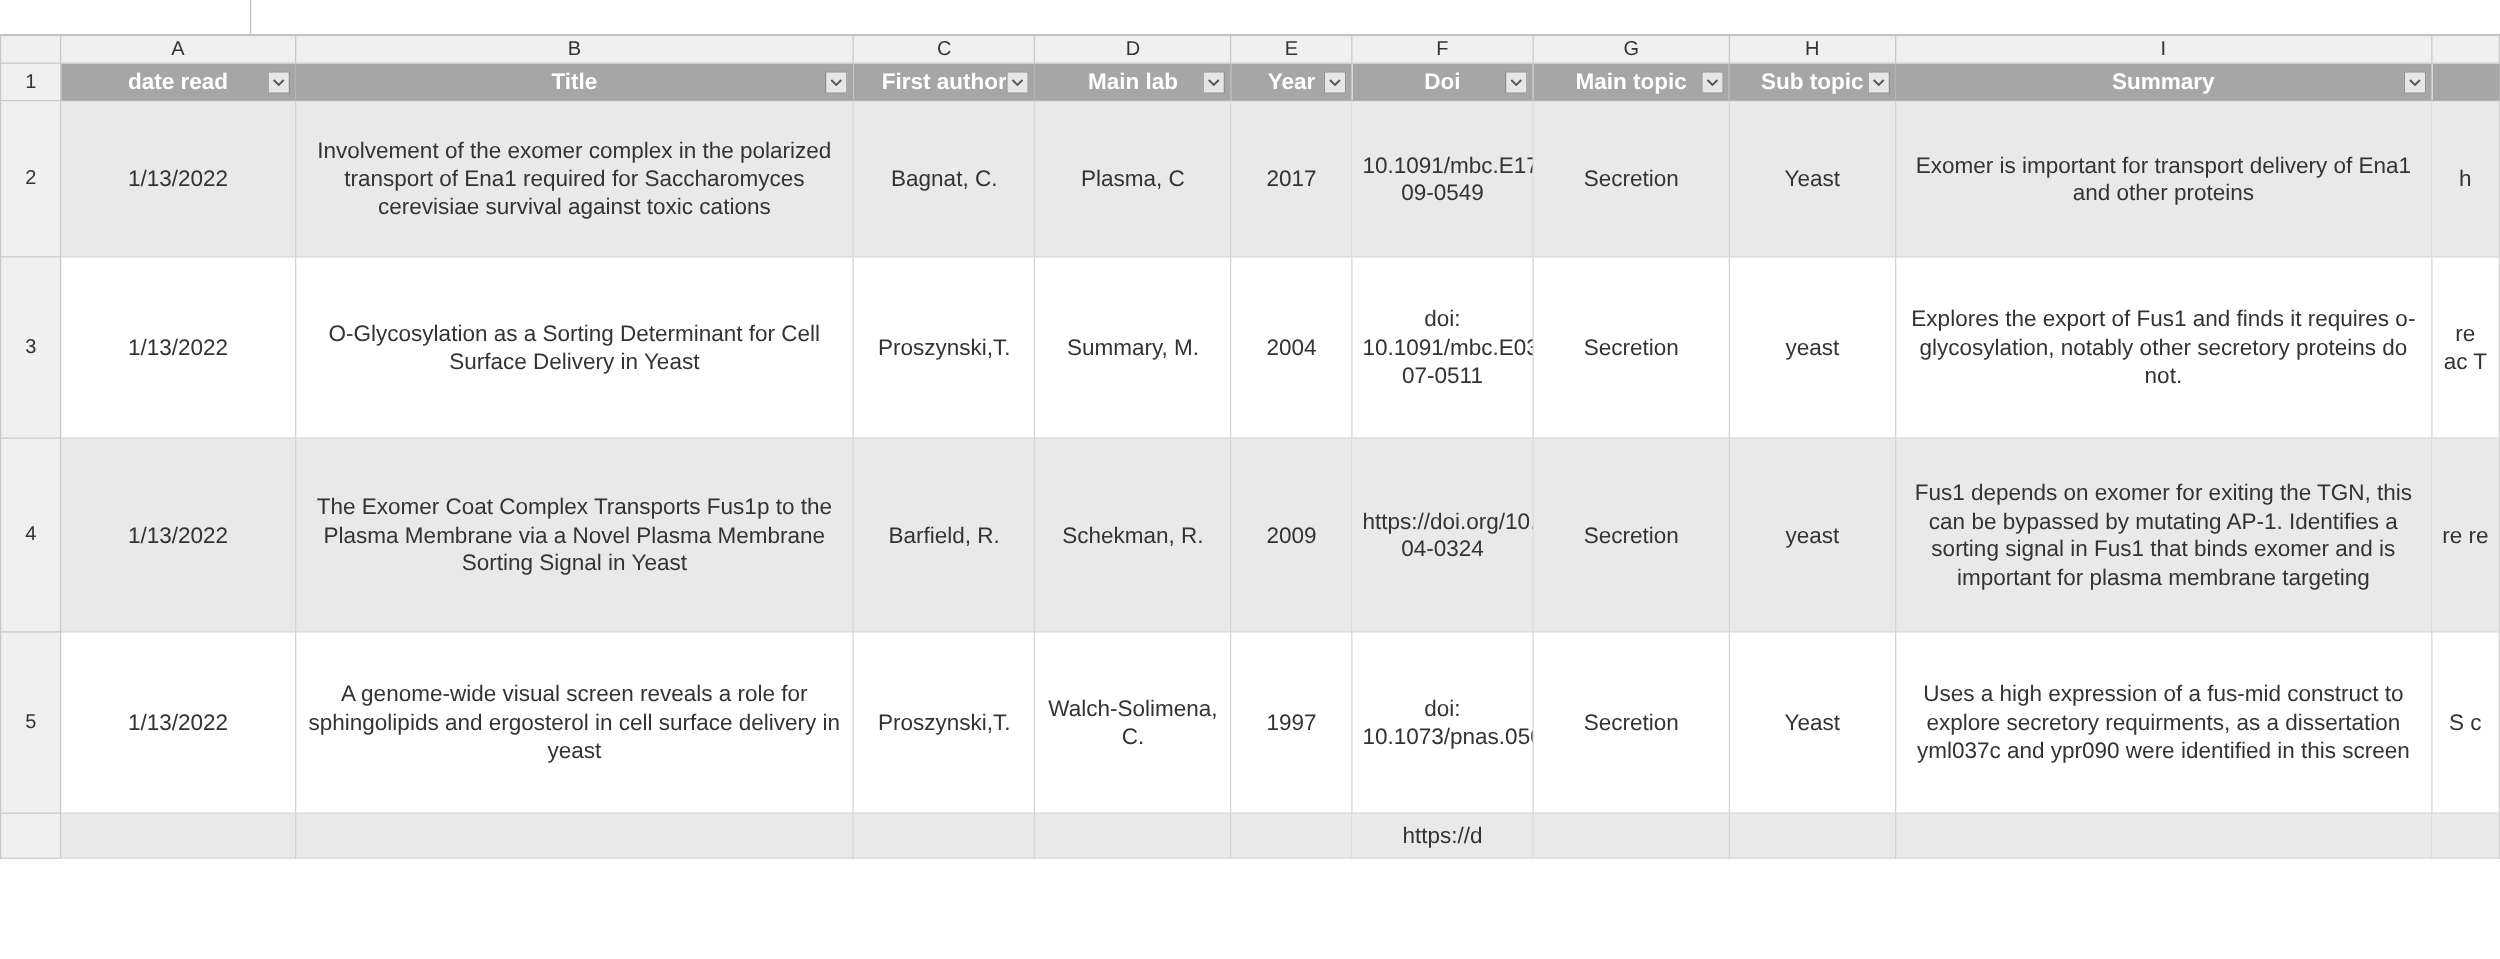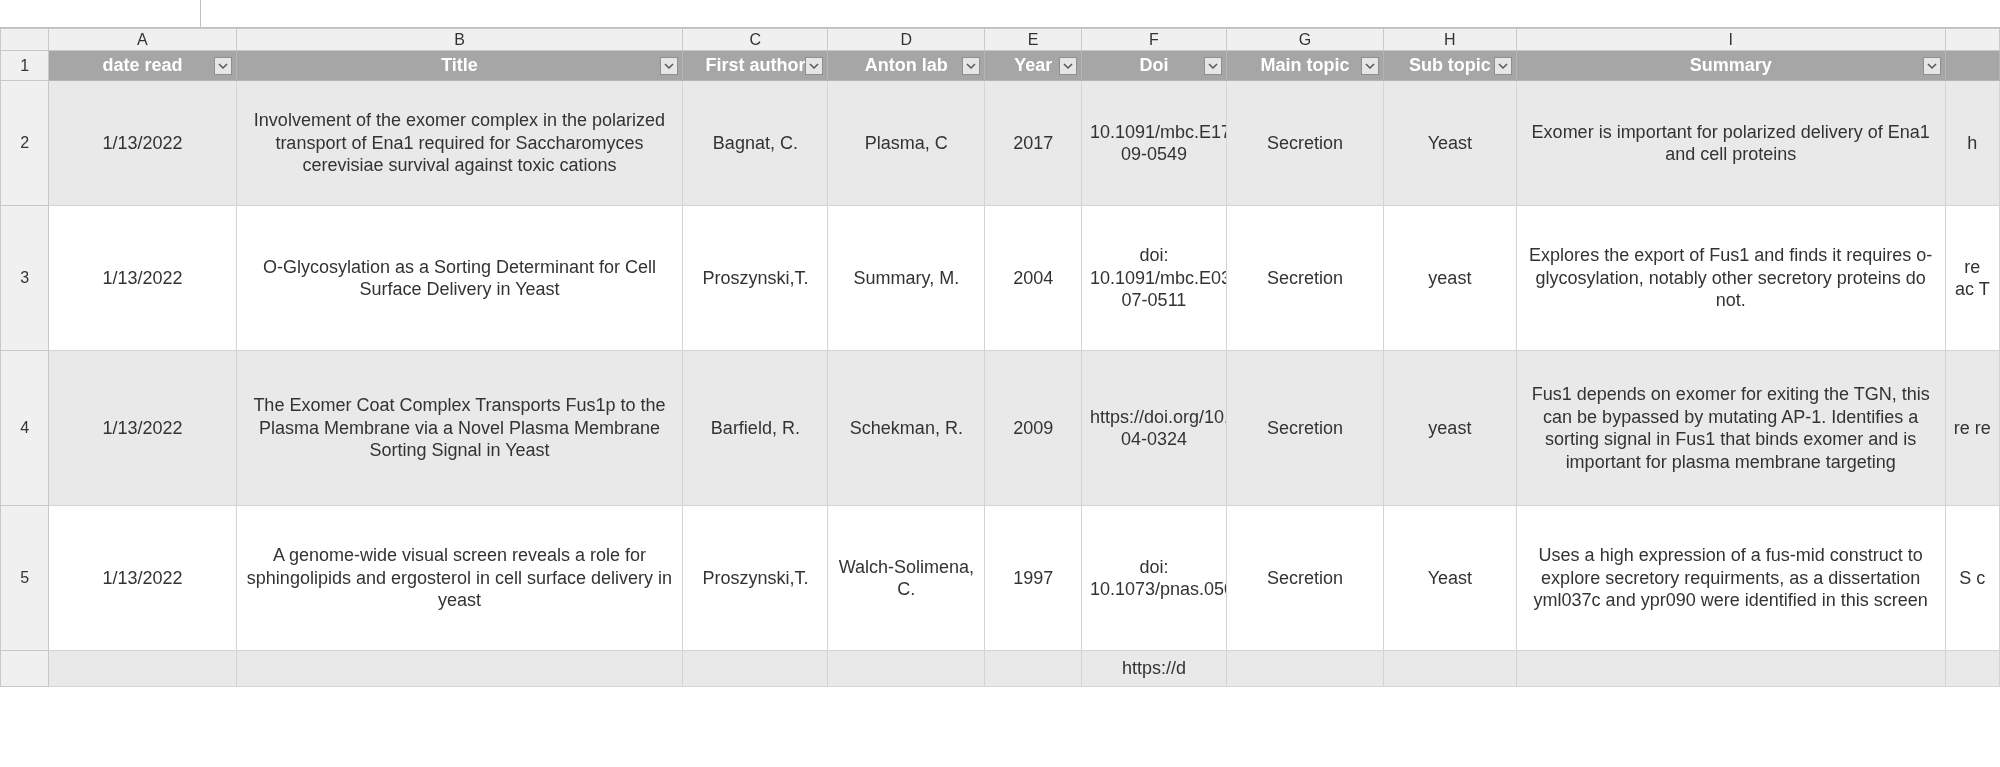--- a/index.html
+++ b/index.html
@@ -187,21 +187,21 @@
       </th>
       <th class="filterhead">
         <span>First author</span>
         <span class="filter-btn">
           <svg viewBox="0 0 10 10">
                 <path d="M1 3 L5 7 L9 3" fill="none" stroke="#555" stroke-width="1.5"></path>
               </svg>
         </span>
       </th>
       <th class="filterhead">
-        <span>Anton lab</span>
+        <span>Main lab</span>
         <span class="filter-btn">
           <svg viewBox="0 0 10 10">
                 <path d="M1 3 L5 7 L9 3" fill="none" stroke="#555" stroke-width="1.5"></path>
               </svg>
         </span>
       </th>
       <th class="filterhead">
         <span>Year</span>
         <span class="filter-btn">
           <svg viewBox="0 0 10 10">
@@ -247,21 +247,21 @@
     <tr class="band r2">
       <th class="rowhead">2</th>
       <td class="cell">1/13/2022</td>
       <td class="cell">Involvement of the exomer complex in the polarized transport of Ena1 required for Saccharomyces cerevisiae survival against toxic cations</td>
       <td class="cell">Bagnat, C.</td>
       <td class="cell">Plasma, C</td>
       <td class="cell">2017</td>
       <td class="cell">10.1091/mbc.E17-09-0549</td>
       <td class="cell">Secretion</td>
       <td class="cell">Yeast</td>
-      <td class="cell">Exomer is important for polarized delivery of Ena1 and cell proteins</td>
+      <td class="cell">Exomer is important for transport delivery of Ena1 and other proteins</td>
       <td class="cell clip">h</td>
     </tr>
 
     <tr class="noband r3">
       <th class="rowhead">3</th>
       <td class="cell">1/13/2022</td>
       <td class="cell">O-Glycosylation as a Sorting Determinant for Cell Surface Delivery in Yeast</td>
       <td class="cell">Proszynski,T.</td>
       <td class="cell">Summary, M.</td>
       <td class="cell">2004</td>

